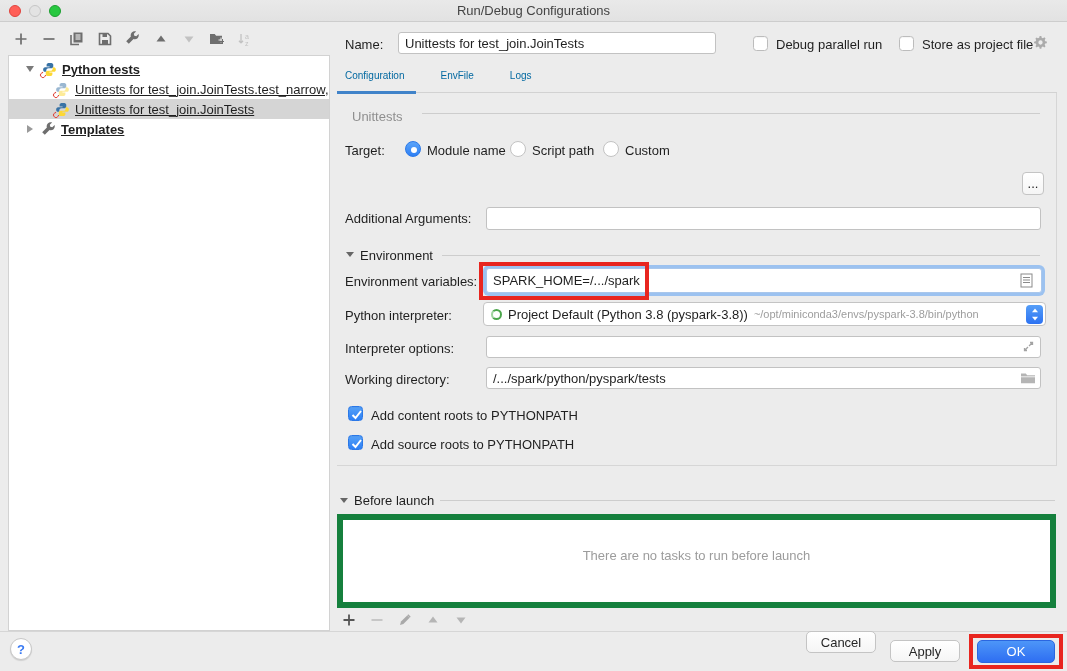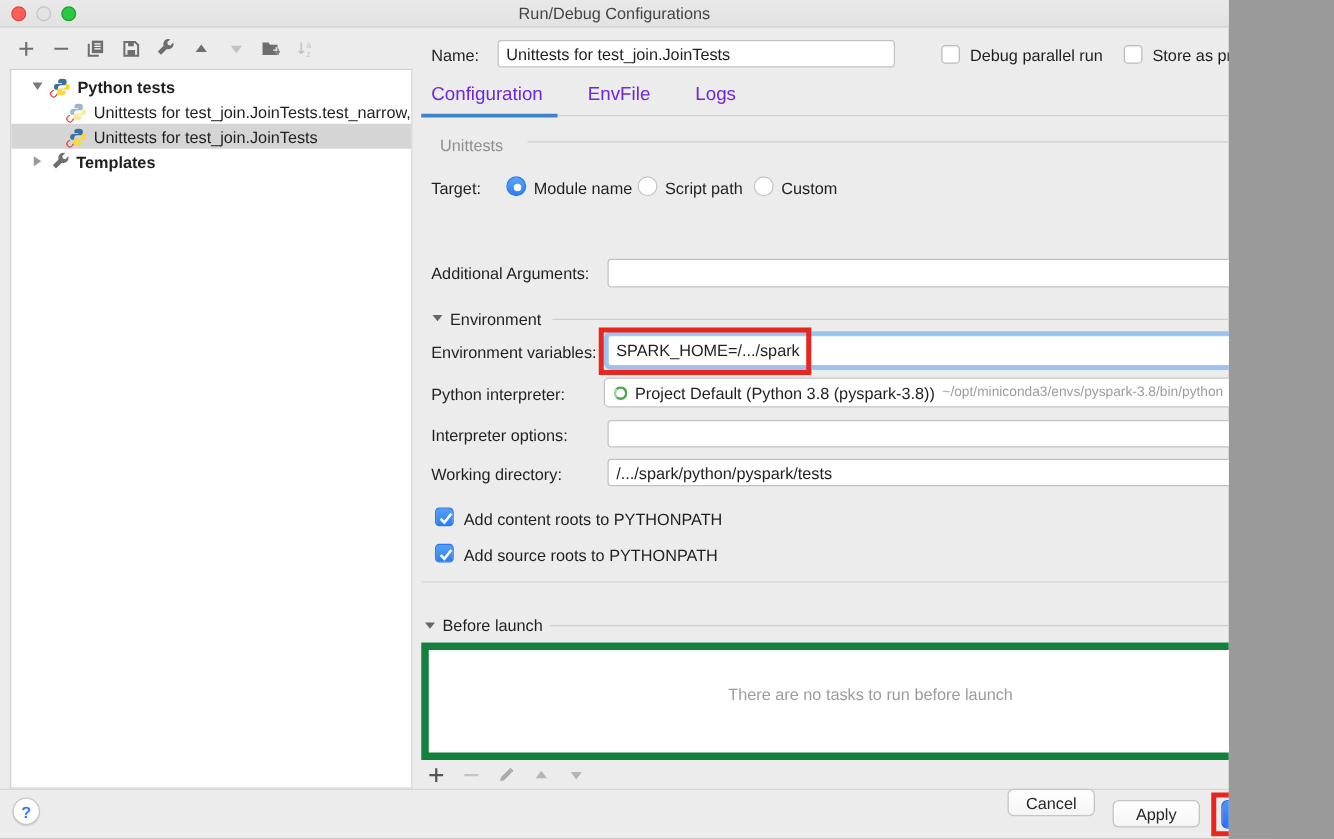--- a/index.html
+++ b/index.html
@@ -1,18 +1,18 @@
 <!DOCTYPE html>
 <html><head>
 <meta charset="utf-8">
 <style>
   * { box-sizing: border-box; margin: 0; padding: 0; }
   html,body { background:#9a9a9a; }
   .window {
-    position: relative; width: 983px; height: 671px;
+    position: relative; width: 1067px; height: 671px;
     background:#ececec; overflow:hidden;
     font-family:"Liberation Sans", sans-serif;
     color:#1f1f1f; font-size:13px;
   }
   
   .titlebar{position:absolute;left:0;top:0;width:100%;height:22px;
     background:linear-gradient(#e9e9e9,#e2e2e2);border-bottom:1px solid #cdcdcd;}
   .traffic{position:absolute;left:9px;top:5px;display:flex;gap:8px;}
   .tl{width:12px;height:12px;border-radius:50%;display:inline-block;}
   .tl.red{background:#ff5f57;border:1px solid #e0443e;}
@@ -29,39 +29,39 @@
   .trow{height:20px;display:flex;align-items:center;white-space:nowrap;overflow:hidden;}
   .trow.sel{background:#d5d5d5;}
   .tri-down{width:0;height:0;border-left:4.5px solid transparent;border-right:4.5px solid transparent;
     border-top:6px solid #7a7a7a;display:inline-block;}
   .tri-right{width:0;height:0;border-top:4.5px solid transparent;border-bottom:4.5px solid transparent;
     border-left:6px solid #9a9a9a;display:inline-block;}
   .py-ic{position:relative;width:15px;height:15px;flex:0 0 15px;}
   .py-ic.dim svg{opacity:.5;}
   .py-badge{position:absolute;left:-2px;bottom:-1px;width:6px;height:6px;border-radius:50%;
     border:1.5px solid #e04a3f;border-top-color:transparent;transform:rotate(45deg);}
-  .tree-label{margin-left:5px;}
+  .tree-label{margin-left:5px;text-decoration:underline;}
   .bold{font-weight:bold;}
   
   .lbl{position:absolute;font-size:13px;color:#1f1f1f;white-space:nowrap;}
   .field{position:absolute;background:#fff;border:1px solid #c2c2c2;border-radius:3px;
     font-family:"Liberation Sans",sans-serif;font-size:13px;color:#1f1f1f;padding:0 6px;outline:none;}
   .mac-check{position:absolute;width:15px;height:15px;border-radius:3.5px;background:#fff;
     border:1px solid #bcbcbc;box-shadow:inset 0 1px 1px rgba(0,0,0,.04);}
   .mac-check.on{background:linear-gradient(#55a1f8,#2d7ff4);border-color:#2a78e8;}
   .mac-check.on svg{position:absolute;left:1px;top:1px;}
   .radio{position:absolute;width:16px;height:16px;border-radius:50%;background:#fff;border:1px solid #c3c3c3;}
   .radio.on{background:linear-gradient(#5ba4f9,#2d7ff4);border-color:#2a78e8;}
   .radio.on::after{content:"";position:absolute;left:5px;top:5px;width:6px;height:6px;border-radius:50%;background:#fff;}
   .group-rule{position:absolute;height:1px;background:#cdcdcd;}
   .sec-arrow{position:absolute;width:0;height:0;border-left:4px solid transparent;border-right:4px solid transparent;
     border-top:5px solid #666;}
   
   .tabs{position:absolute;left:337px;top:62px;width:720px;height:31px;border-bottom:1px solid #d2d2d2;display:flex;}
-  .tab{height:31px;line-height:28px;padding:0 12px 0 8px;font-size:15px;color:#6d28d9;position:relative;}
+  .tab{height:31px;line-height:28px;padding:0 12px 0 8px;font-size:10px;color:#0369a1;position:relative;}
   .tab.active::after{content:"";position:absolute;left:0;right:0;bottom:-1px;height:3px;background:#4083c9;}
   .tab + .tab{margin-left:16px;}
   
   .panel-rborder{position:absolute;left:1056px;top:93px;width:1px;height:372px;background:#d6d6d6;}
   .panel-bborder{position:absolute;left:337px;top:465px;width:720px;height:1px;background:#d6d6d6;}
   
   .select{position:absolute;background:#fff;border:1px solid #c4c4c4;border-radius:4px;display:flex;align-items:center;overflow:hidden;}
   .conda-ring{width:11px;height:11px;border-radius:50%;border:2px solid #4ca64c;border-left-color:#9fd49f;margin:0 6px 0 7px;flex:0 0 11px;}
   .sel-value{font-size:13px;color:#1f1f1f;white-space:nowrap;}
   .sel-path{font-size:11px;color:#9d9d9d;margin-left:6px;white-space:nowrap;overflow:hidden;}

